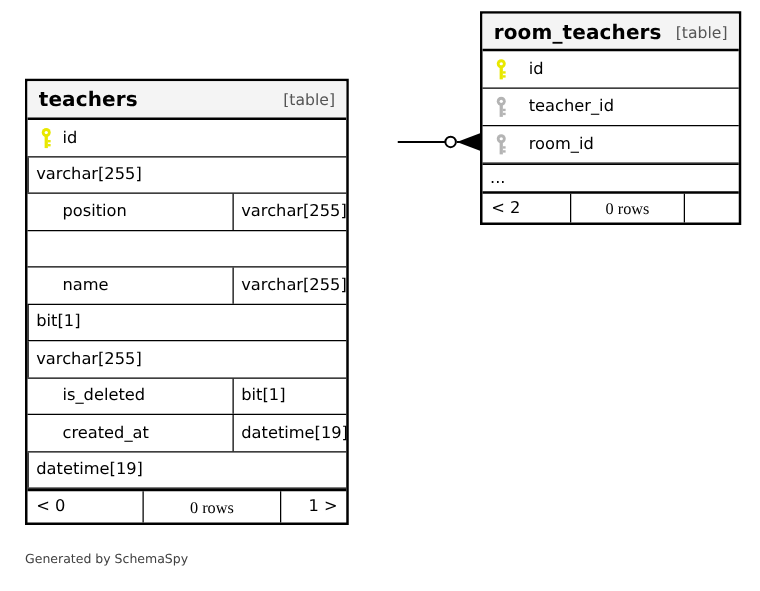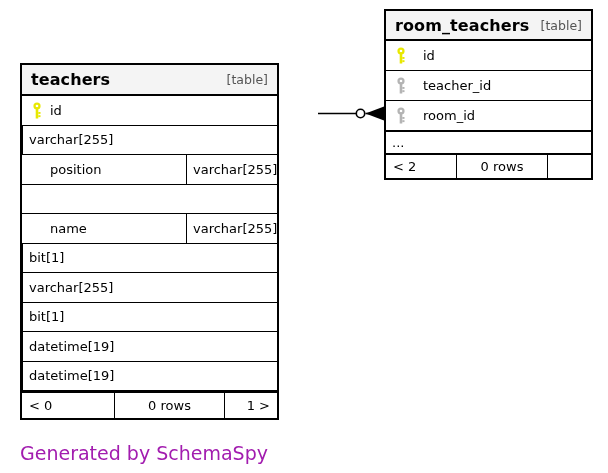--- a/index.html
+++ b/index.html
@@ -88,21 +88,21 @@
   }
   .er-foot-cell {
     display: flex;
     align-items: center;
     box-sizing: border-box;
     font-size: 13px;
     color: #000000;
     padding: 0 7px;
   }
   .foot-left   { justify-content: flex-start; }
-  .foot-center { justify-content: center; border-left: 1.5px solid #000000; border-right: 1.5px solid #000000; }
+  .foot-center { justify-content: center; border-left: 1.5px solid #000000; border-right: 1.5px solid #000000; font-family: Liberation Serif, serif; }
   .foot-right  { justify-content: flex-end; }
 
   
   .er-ellipsis {
     display: flex;
     align-items: center;
     box-sizing: border-box;
     padding-left: 6px;
     font-size: 13px;
     color: #000000;
@@ -146,22 +146,22 @@
     top: 100px;
     width: 70px;
     height: 28px;
   }
 
   
   #caption {
     position: absolute;
     left: 20px;
     top: 442px;
-    font-size: 19px;
-    color: #a21caf;
+    font-size: 10px;
+    color: #404040;
   }
 </style>
 </head>
 <body>
 
 <div class="er-table" id="tbl-teachers">
 
   <div class="er-header">
     <span class="er-title">teachers</span>
     <span class="er-tag">[table]</span>
@@ -207,24 +207,32 @@
 
   <div class="er-row">
     <div class="er-col-type">bit[1]</div>
   </div>
 
   <div class="er-row">
     <div class="er-col-type">varchar[255]</div>
   </div>
 
   <div class="er-row">
+    <div class="er-col-name">
+      <span class="key-slot"></span>
+      <span class="col-label">is_deleted</span>
+    </div>
     <div class="er-col-type">bit[1]</div>
   </div>
 
   <div class="er-row">
+    <div class="er-col-name">
+      <span class="key-slot"></span>
+      <span class="col-label">created_at</span>
+    </div>
     <div class="er-col-type">datetime[19]</div>
   </div>
 
   <div class="er-row">
     <div class="er-col-type">datetime[19]</div>
   </div>
 
   <div class="er-footer">
     <div class="er-foot-cell foot-left">&lt; 0</div>
     <div class="er-foot-cell foot-center">0 rows</div>

